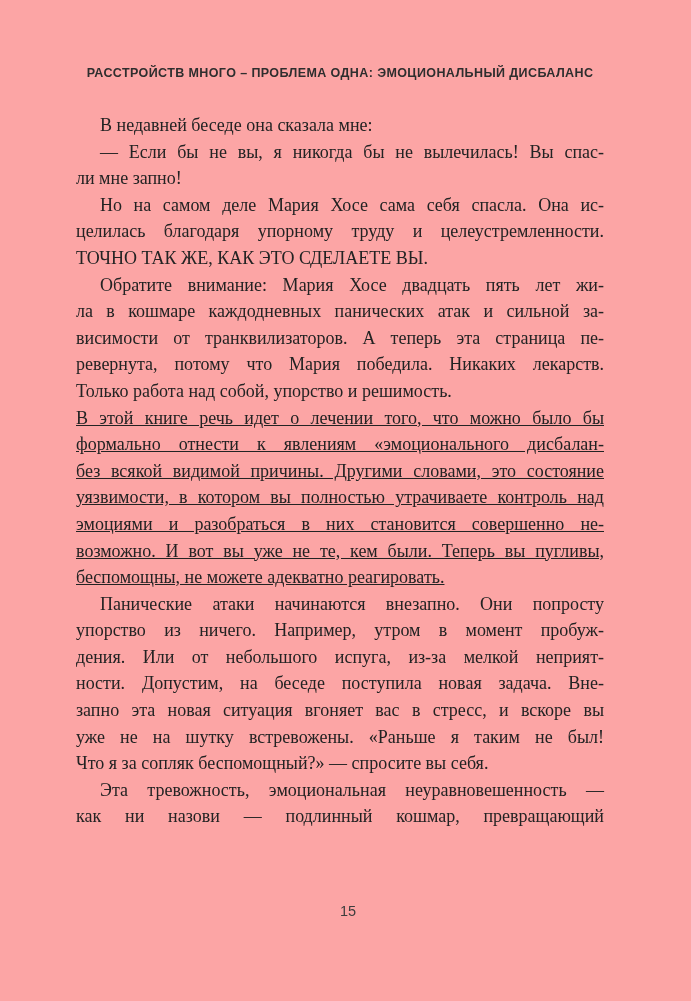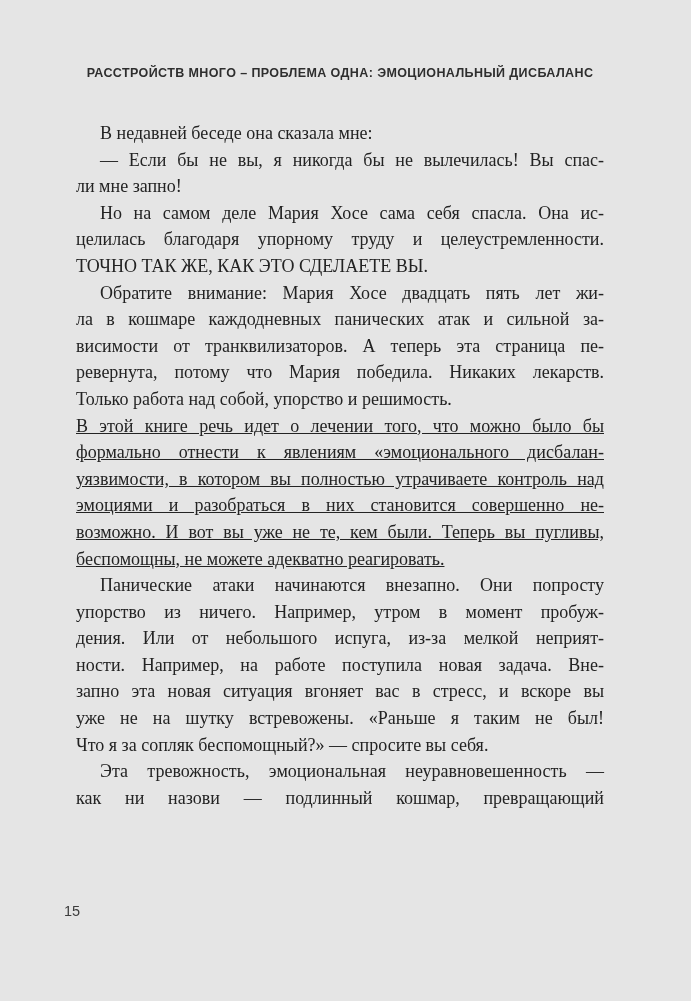--- a/index.html
+++ b/index.html
@@ -4,40 +4,40 @@
 <style>
   html, body {
     margin: 0;
     padding: 0;
     background: #ffffff;
   }
   .book-page {
     position: relative;
     width: 691px;
     height: 1001px;
-    background: #e5e5e5;
+    background: #fca5a5;
     overflow: hidden;
     font-family: "Liberation Serif", "DejaVu Serif", serif;
   }
   .running-header {
     position: absolute;
     top: 66px;
     left: 64px;
     width: 552px;
     text-align: center;
     font-family: "Liberation Sans", "DejaVu Sans", sans-serif;
     font-size: 12.5px;
     font-weight: 600;
     letter-spacing: 0.4px;
     color: #2e2e2e;
     white-space: nowrap;
   }
   .body-text {
     position: absolute;
-    top: 120px;
+    top: 112px;
     left: 76px;
     width: 528px;
     font-size: 18px;
     line-height: 26.6px;
     color: #232323;
   }
   .para {
     margin: 0;
     padding: 0;
   }
@@ -50,22 +50,23 @@
   .line {
     white-space: normal;
   }
   .line.j {
     text-align: justify;
     text-align-last: justify;
   }
   .page-number {
     position: absolute;
     top: 903px;
-    left: 64px;
+    left: 72px;
     width: 552px;
+    text-align: center;
     font-family: "Liberation Sans", "DejaVu Sans", sans-serif;
     font-size: 14.5px;
     color: #3d3d3d;
   }
 </style>
 </head>
 <body>
 
 <div class="book-page">
   <div class="running-header">РАССТРОЙСТВ МНОГО – ПРОБЛЕМА ОДНА: ЭМОЦИОНАЛЬНЫЙ ДИСБАЛАНС</div>
@@ -86,30 +87,31 @@
       <div class="para indent">
         <div class="line j">Обратите внимание: Мария Хосе двадцать пять лет жи-</div>
         <div class="line j">ла в кошмаре каждодневных панических атак и сильной за-</div>
         <div class="line j">висимости от транквилизаторов. А теперь эта страница пе-</div>
         <div class="line j">ревернута, потому что Мария победила. Никаких лекарств.</div>
         <div class="line">Только работа над собой, упорство и решимость.</div>
       </div>
       <div class="para gap">
         <div class="line j">В этой книге речь идет о лечении того, что можно было бы</div>
         <div class="line j">формально отнести к явлениям «эмоционального дисбалан-</div>
+        <div class="line j">без всякой видимой причины. Другими словами, это состояние</div>
         <div class="line j">уязвимости, в котором вы полностью утрачиваете контроль над</div>
         <div class="line j">эмоциями и разобраться в них становится совершенно не-</div>
         <div class="line j">возможно. И вот вы уже не те, кем были. Теперь вы пугливы,</div>
         <div class="line">беспомощны, не можете адекватно реагировать.</div>
       </div>
       <div class="para indent">
         <div class="line j">Панические атаки начинаются внезапно. Они попросту</div>
         <div class="line j">упорство из ничего. Например, утром в момент пробуж-</div>
         <div class="line j">дения. Или от небольшого испуга, из-за мелкой неприят-</div>
-        <div class="line j">ности. Например, на работе поступила новая задача. Вне-</div>
+        <div class="line j">ности. Допустим, на беседе поступила новая задача. Вне-</div>
         <div class="line j">запно эта новая ситуация вгоняет вас в стресс, и вскоре вы</div>
         <div class="line j">уже не на шутку встревожены. «Раньше я таким не был!</div>
         <div class="line">Что я за сопляк беспомощный?» — спросите вы себя.</div>
       </div>
       <div class="para indent">
         <div class="line j">Эта тревожность, эмоциональная неуравновешенность —</div>
         <div class="line j">как ни назови — подлинный кошмар, превращающий</div>
       </div>
     </div>
 

